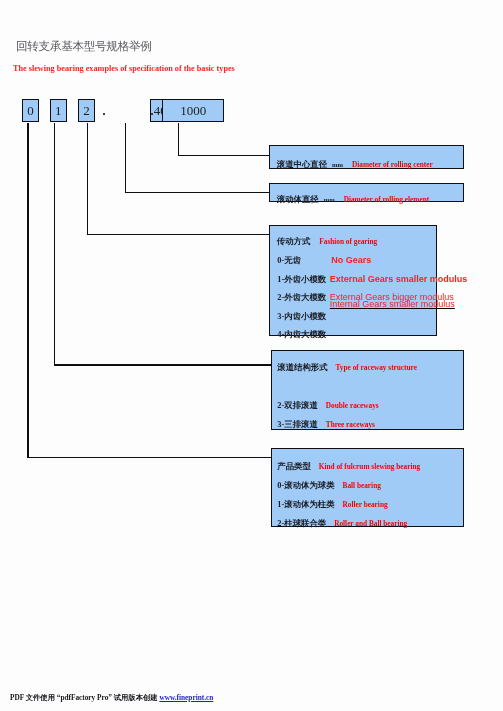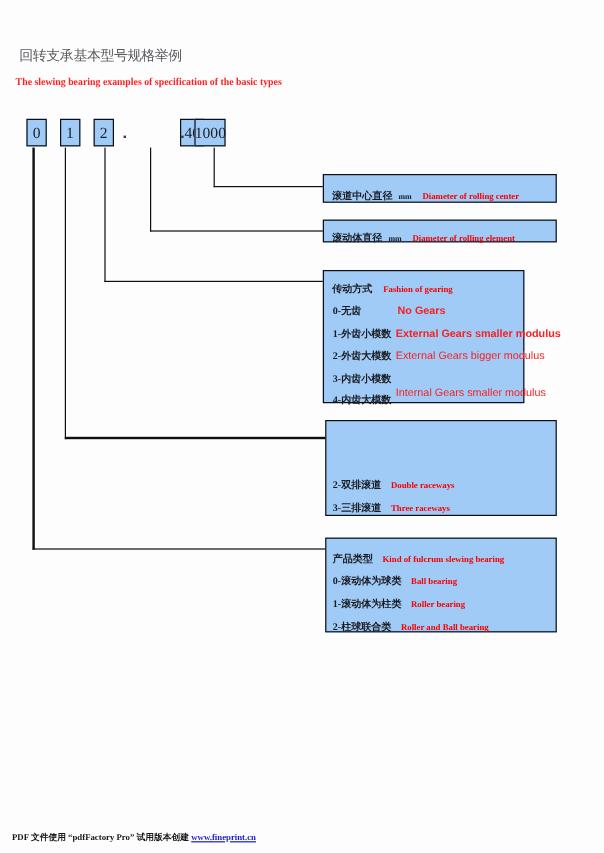--- a/index.html
+++ b/index.html
@@ -42,21 +42,21 @@
 
   <div class="abs" id="title">回转支承基本型号规格举例</div>
   <div class="abs" id="subtitle">The slewing bearing examples of specification of the basic types</div>
 
   <div class="code-box" style="left:22.3px;top:99.3px;width:16.6px;height:23.2px;">0</div>
   <div class="code-box" style="left:50.1px;top:99.3px;width:16.5px;height:23.2px;">1</div>
   <div class="code-box" style="left:78.0px;top:99.3px;width:16.8px;height:23.2px;">2</div>
   <div class="dot" style="left:102.9px;top:112.8px;"></div>
   <div class="code-box" style="left:113.3px;top:99.3px;width:20px;height:23.2px;margin-left:37px;">40</div>
   <div class="dot" style="left:150.5px;top:112.8px;"></div>
-  <div class="code-box" style="left:162.3px;top:99.3px;width:26px;height:23.2px;">1000</div>
+  <div class="code-box" style="left:162.3px;top:99.3px;width:62px;height:23.2px;">1000</div>
 
   <div class="vline" style="left:177.5px;top:122.5px;height:33.8px;"></div>
   <div class="hline" style="left:177.5px;top:154.9px;width:93px;"></div>
 
   <div class="vline" style="left:124.6px;top:122.5px;height:70.5px;"></div>
   <div class="hline" style="left:124.6px;top:191.6px;width:146px;"></div>
 
   <div class="vline" style="left:86.8px;top:122.5px;height:112.5px;"></div>
   <div class="hline" style="left:86.8px;top:233.6px;width:184px;"></div>
 
@@ -96,29 +96,32 @@
     </div>
     <div class="row" style="left:7px;top:61.2px;">
       <span class="cn" style="font-size:8.4px;">2-外齿大模数</span>
     </div>
     <div class="row" style="left:59.5px;top:61.2px;">
       <span class="en-sans" style="font-size:9px;">External Gears bigger modulus</span>
     </div>
     <div class="row" style="left:7px;top:79.8px;">
       <span class="cn" style="font-size:8.4px;">3-内齿小模数</span>
     </div>
-    <div class="row" style="left:59.5px;top:92px;">
+    <div class="row" style="left:59.5px;top:68px;text-decoration:underline;">
       <span class="en-sans" style="font-size:9px;">Internal Gears smaller modulus</span>
     </div>
     <div class="row" style="left:7px;top:98.4px;">
       <span class="cn" style="font-size:8.4px;">4-内齿大模数</span>
     </div>
   </div>
 
   <div class="info-box" style="left:271.3px;top:349.9px;width:192.6px;height:80.4px;">
+    <div class="row" style="left:5px;top:6.5px;">
+      <span class="cn" style="font-size:8.4px;">滚道结构形式</span><span class="en-serif" style="font-size:7.3px;margin-left:8px;">Type of raceway structure</span>
+    </div>
     <div class="row" style="left:5px;top:44.5px;">
       <span class="cn" style="font-size:8.4px;">2-双排滚道</span><span class="en-serif" style="font-size:7.3px;margin-left:8px;">Double raceways</span>
     </div>
     <div class="row" style="left:5px;top:63.5px;">
       <span class="cn" style="font-size:8.4px;">3-三排滚道</span><span class="en-serif" style="font-size:7.3px;margin-left:8px;">Three raceways</span>
     </div>
   </div>
 
   <div class="info-box" style="left:271.3px;top:448.4px;width:192.6px;height:79px;">
     <div class="row" style="left:5px;top:6.5px;">

